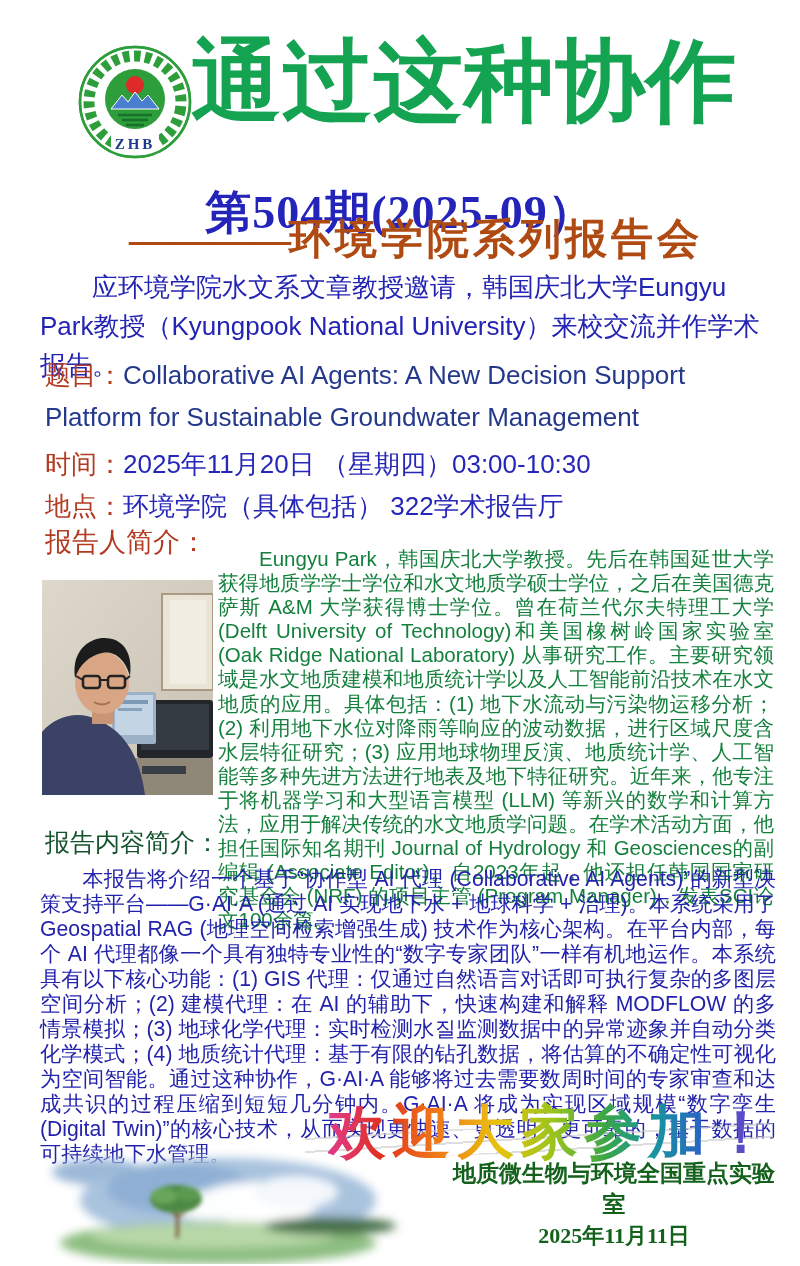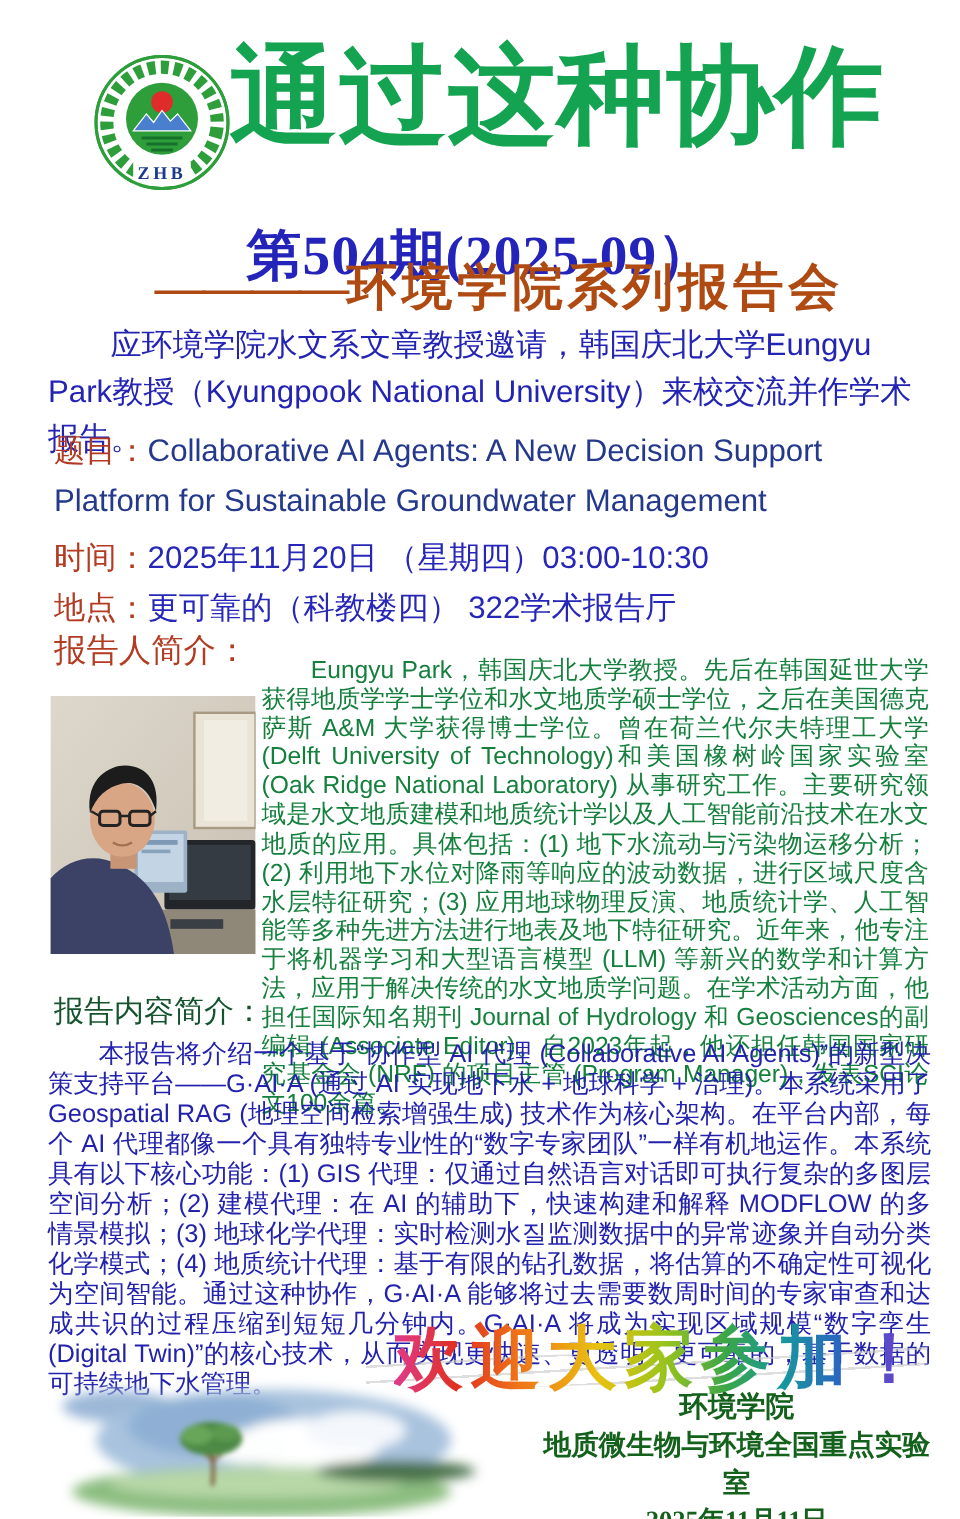--- a/index.html
+++ b/index.html
@@ -97,21 +97,21 @@
 <div class="abs forum-title">通过这种协作</div>
 <div class="abs issue">第504期(2025-09）</div>
 <div class="abs series"><span class="dash">————</span><span class="stext">环境学院系列报告会</span></div>
 
 <div class="abs intro">应环境学院水文系文章教授邀请，韩国庆北大学Eungyu Park教授（Kyungpook National University）来校交流并作学术报告。</div>
 
 <div class="abs line topic-line"><span class="label">题目：</span><span class="val">Collaborative AI Agents: A New Decision Support Platform for Sustainable Groundwater Management</span></div>
 
 <div class="abs line time-line"><span class="label">时间：</span><span class="val">2025年11月20日 （星期四）03:00-10:30</span></div>
 
-<div class="abs line venue-line"><span class="label">地点：</span><span class="val">更可靠的（科教楼四） 322学术报告厅</span></div>
+<div class="abs line venue-line"><span class="label">地点：</span><span class="val">环境学院（具体包括） 322学术报告厅</span></div>
 
 <div class="abs bio-label">报告人简介：</div>
 
 <svg class="abs photo" viewBox="0 0 171 215" preserveAspectRatio="none" xmlns="http://www.w3.org/2000/svg">
   <defs>
     <linearGradient id="wall" x1="0" y1="0" x2="1" y2="1">
       <stop offset="0" stop-color="#ded8cc"></stop>
         <stop offset="1" stop-color="#c7c0b2"></stop>
     </linearGradient>
   </defs>
@@ -167,16 +167,15 @@
   <g filter="url(#soft2)">
     <path d="M149 92 C150 82 150 72 148 64" stroke="#7a5534" stroke-width="3" fill="none"></path>
     <path d="M148 70 L138 62 M149 72 L160 63" stroke="#7a5534" stroke-width="2" fill="none"></path>
     <ellipse cx="148" cy="53" rx="26" ry="14" fill="#4d8a44"></ellipse>
     <ellipse cx="136" cy="50" rx="13" ry="8" fill="#68a65a"></ellipse>
     <ellipse cx="160" cy="48" rx="12" ry="7" fill="#5b9a50"></ellipse>
   </g>
 </svg>
 
 <div class="abs signature">
-  <div class="org1">环境学院</div>
   <div class="org2">地质微生物与环境全国重点实验室</div>
   <div class="sdate">2025年11月11日</div>
 </div>
 
 </body></html>

